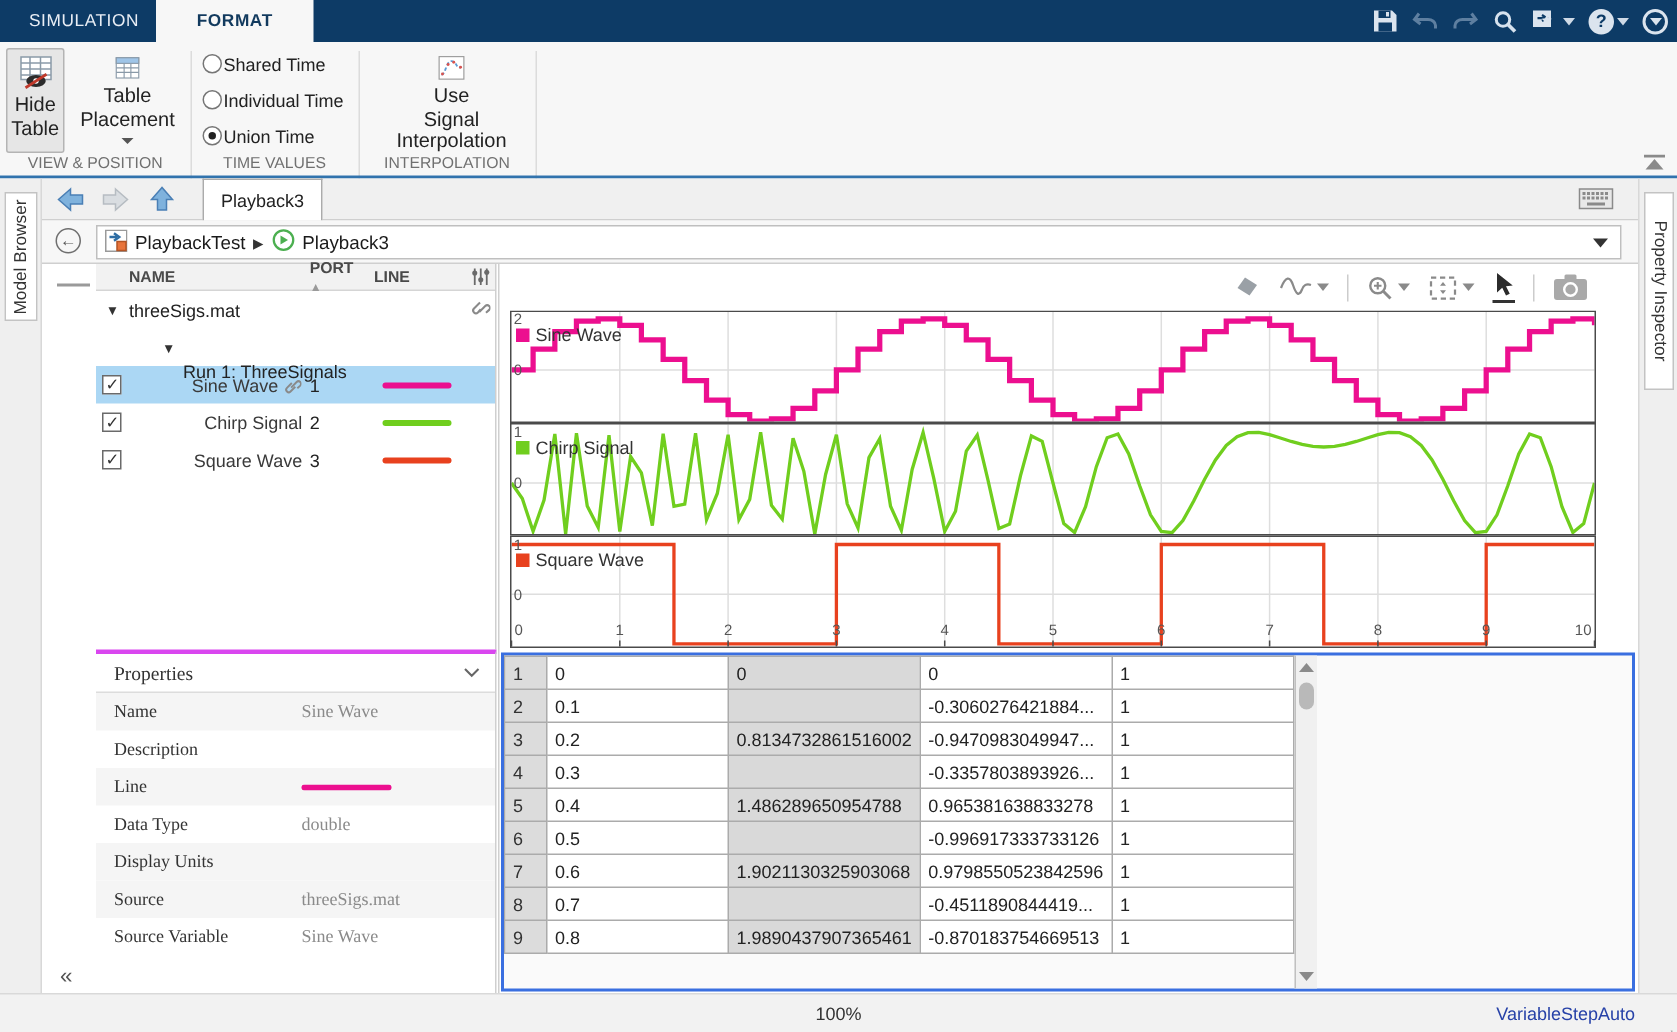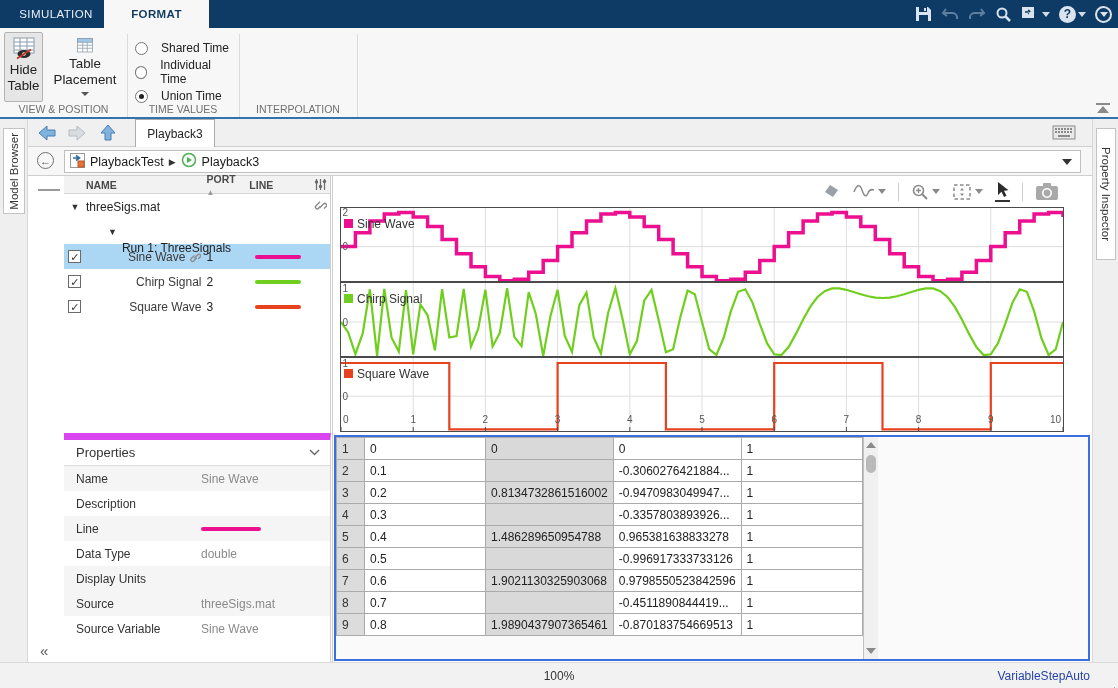--- a/index.html
+++ b/index.html
@@ -17,21 +17,21 @@
   .qa { display:flex; align-items:center; height:22px; }
   .caret-lt { width:0; height:0; border-left:4px solid transparent; border-right:4px solid transparent; border-top:5px solid #cfdae6; margin-left:2px; }
 
   
   #ribbon { left:0; top:28px; width:1118px; height:89px; background:#f7f7f7; }
   .rsep { position:absolute; top:6px; height:100px; width:1px; background:#dcdcdc; }
   .rsec { position:absolute; top:75px; height:14px; text-align:center; font-size:10.5px; color:#707070; }
   .rbtn { position:absolute; top:4px; display:flex; flex-direction:column; align-items:center; justify-content:flex-start;
           gap:2px; padding-top:4px; border:1px solid transparent; border-radius:2px; color:#222; text-align:center; line-height:14px; }
   .rbtn.pressed { background:#e6e6e6; border-color:#b4b4b4; }
-  .radio-row { display:flex; align-items:center; gap:13px; height:24px; }
+  .radio-row { display:flex; gap:1px; height:24px; }
   .radio { width:13px; height:13px; border:1px solid #767676; border-radius:50%; background:#fff; position:relative; }
   .radio.checked:after { content:""; position:absolute; left:3px; top:3px; width:5px; height:5px; border-radius:50%; background:#222; }
   #ribbonline { left:0; top:117px; width:1118px; height:2px; background:#3173ad; }
 
   
   #tabstrip { left:28px; top:119px; width:1064px; height:28px; background:#f0f0f0; border-bottom:1px solid #cfcfcf; }
   #doc-tab { position:absolute; left:107px; top:0; width:80px; height:28px; background:#fff; border:1px solid #ababab; border-bottom:none;
              display:flex; align-items:center; justify-content:center; font-size:12px; color:#222; }
   #crumbbar { left:28px; top:147px; width:1064px; height:29px; background:#f7f7f7; border-bottom:1px solid #cfcfcf; }
   #crumbbox { position:absolute; left:36px; top:3px; width:1017px; height:23px; background:#fff; border:1px solid #bfbfbf;
@@ -56,21 +56,21 @@
            font-size:10.5px; font-weight:bold; color:#4a4a4a; }
   .trow { display:flex; height:25px; align-items:center; }
   .col-cb { width:22px; display:flex; justify-content:center; }
   .col-name { width:116px; }
   .col-port { width:44px; padding-left:5px; }
   .col-line { width:66px; display:flex; justify-content:center; }
   .col-ico { width:19px; display:flex; justify-content:center; }
   .cb { width:13px; height:13px; border:1px solid #6a6a6a; background:#fff; font-size:11px; line-height:12px; text-align:center; color:#333; }
   .lineswatch { width:46px; height:4px; border-radius:2px; }
   .disc { font-size:9px; color:#333; }
-  #propspanel { left:64px; top:433px; width:267px; height:229px; background:#fff; border-right:1px solid #cfcfcf; border-top:7px solid #d946ef; }
+  #propspanel { left:64px; top:433px; width:267px; height:229px; background:#fff; border-right:1px solid #cfcfcf; border-top:3px solid #d946ef;font-family:Liberation Serif, serif; }
   #propshead { display:flex; align-items:center; justify-content:space-between; height:26px; padding:0 10px 0 12px;
                font-size:13px; color:#333; border-bottom:1px solid #dcdcdc; background:#fff; }
   .prow { display:flex; height:25px; align-items:center; }
   .prow.alt { background:#f5f5f5; }
   .plabel { width:131px; padding-left:12px; color:#333; }
   .pvalue { flex:1; color:#8a8a8a; padding-left:6px; overflow:hidden; white-space:nowrap; }
   #collapse-left { left:40px; top:641px; width:20px; height:18px; font-size:15px; color:#555; display:flex; align-items:center; }
   #gutter-div { left:38px; top:189px; width:22px; height:2px; background:#9a9a9a; }
 
   
@@ -208,20 +208,32 @@
           <span>Individual Time</span>
         </div>
         <div class="radio-row">
           <span class="radio checked"></span>
           <span>Union Time</span>
         </div>
       </div>
     <div class="rsec" style="left:127px; width:112px;">TIME VALUES</div>
     <div class="rsep" style="left:239px;"></div>
 
+    <button class="rbtn" style="left:246px; width:110px; height:70px; background:transparent;">
+      <svg width="26" height="24" viewBox="0 0 26 24">
+          <rect x="2" y="1" width="22" height="20" fill="#fff" stroke="#9a9a9a"></rect>
+          <path d="M4 17 C8 17 8 5 13 5 C18 5 17 13 22 10" stroke="#5b9bd5" stroke-width="1.6" stroke-dasharray="3 2" fill="none"></path>
+          <circle cx="5" cy="16.5" r="1.3" fill="#d9534f"></circle>
+          <circle cx="10" cy="8" r="1.3" fill="#d9534f"></circle>
+          <circle cx="15" cy="6" r="1.3" fill="#d9534f"></circle>
+          <circle cx="21" cy="10.5" r="1.3" fill="#d9534f"></circle>
+        </svg>
+      <span>Use</span>
+      <span>Signal Interpolation</span>
+    </button>
     <div class="rsec" style="left:239px; width:118px;">INTERPOLATION</div>
     <div class="rsep" style="left:357px;"></div>
   </div>
   <div class="abs" id="ribbonline"></div>
 
   <div class="abs" id="ribcollapse">
     <svg width="18" height="12" viewBox="0 0 18 12">
         <line x1="2" y1="1" x2="16" y2="1" stroke="#8a8a8a" stroke-width="2"></line>
         <path d="M9 3 L15 10 H3 Z" fill="#8a8a8a"></path>
       </svg>

